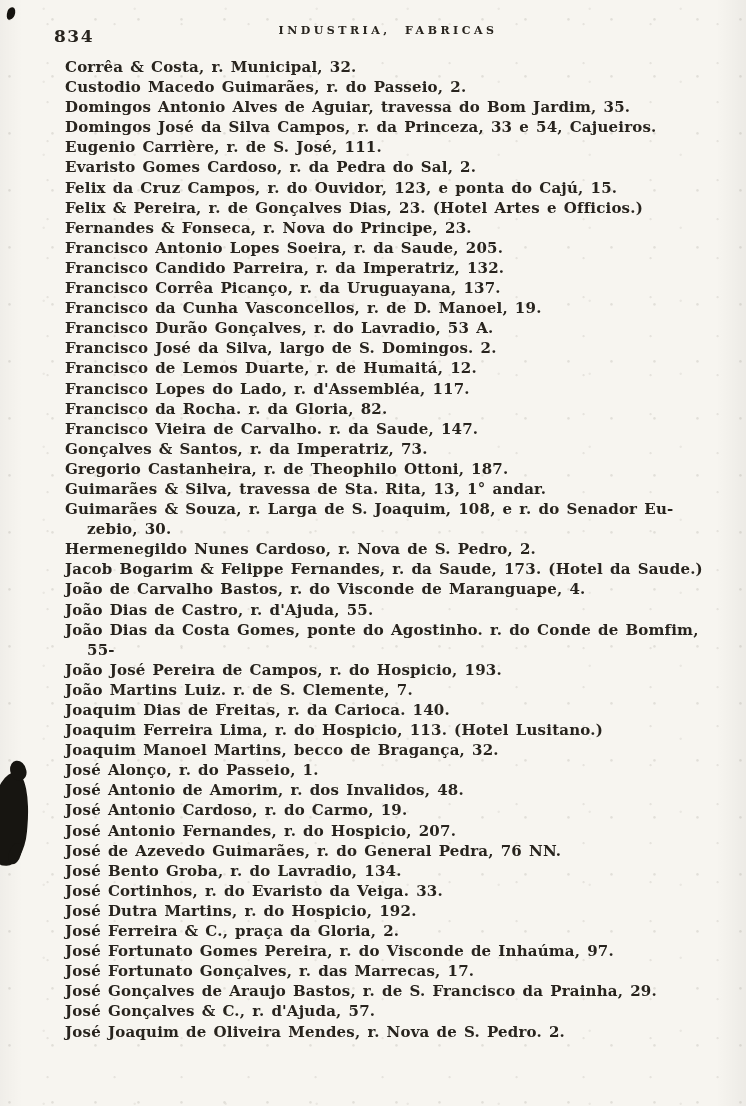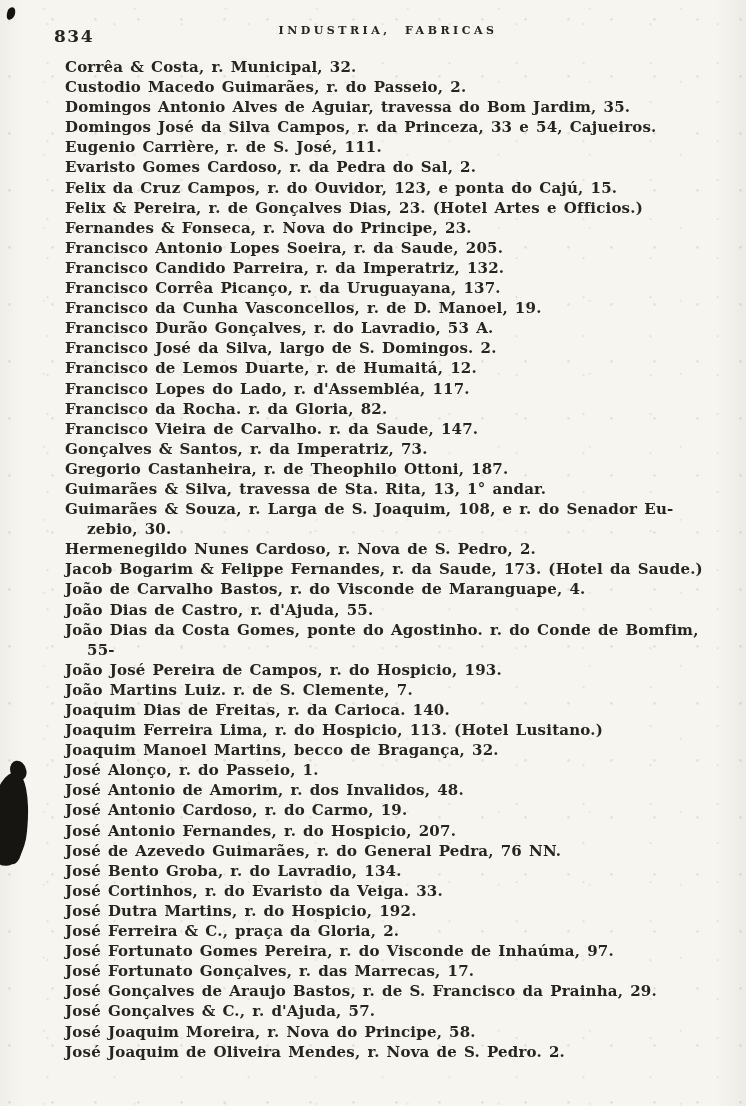--- a/index.html
+++ b/index.html
@@ -134,16 +134,15 @@
       <div class="entry"><span>José Antonio Fernandes, r. do Hospicio, 207.</span></div>
       <div class="entry"><span>José de Azevedo Guimarães, r. do General Pedra, 76 NN.</span></div>
       <div class="entry"><span>José Bento Groba, r. do Lavradio, 134.</span></div>
       <div class="entry"><span>José Cortinhos, r. do Evaristo da Veiga. 33.</span></div>
       <div class="entry"><span>José Dutra Martins, r. do Hospicio, 192.</span></div>
       <div class="entry"><span>José Ferreira &amp; C., praça da Gloria, 2.</span></div>
       <div class="entry"><span>José Fortunato Gomes Pereira, r. do Visconde de Inhaúma, 97.</span></div>
       <div class="entry"><span>José Fortunato Gonçalves, r. das Marrecas, 17.</span></div>
       <div class="entry"><span>José Gonçalves de Araujo Bastos, r. de S. Francisco da Prainha, 29.</span></div>
       <div class="entry"><span>José Gonçalves &amp; C., r. d'Ajuda, 57.</span></div>
-      <div class="entry"><span>José Joaquim Moreira, r. Nova do Principe, 58.</span></div>
       <div class="entry"><span>José Joaquim de Oliveira Mendes, r. Nova de S. Pedro. 2.</span></div>
     </main>
 </div>
 
 </body></html>

